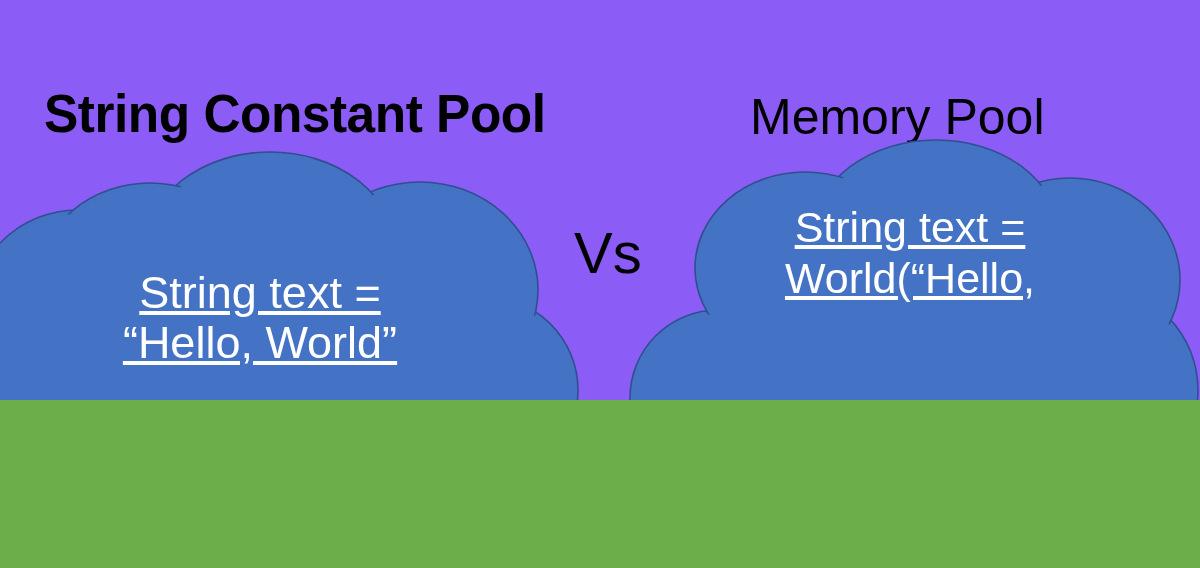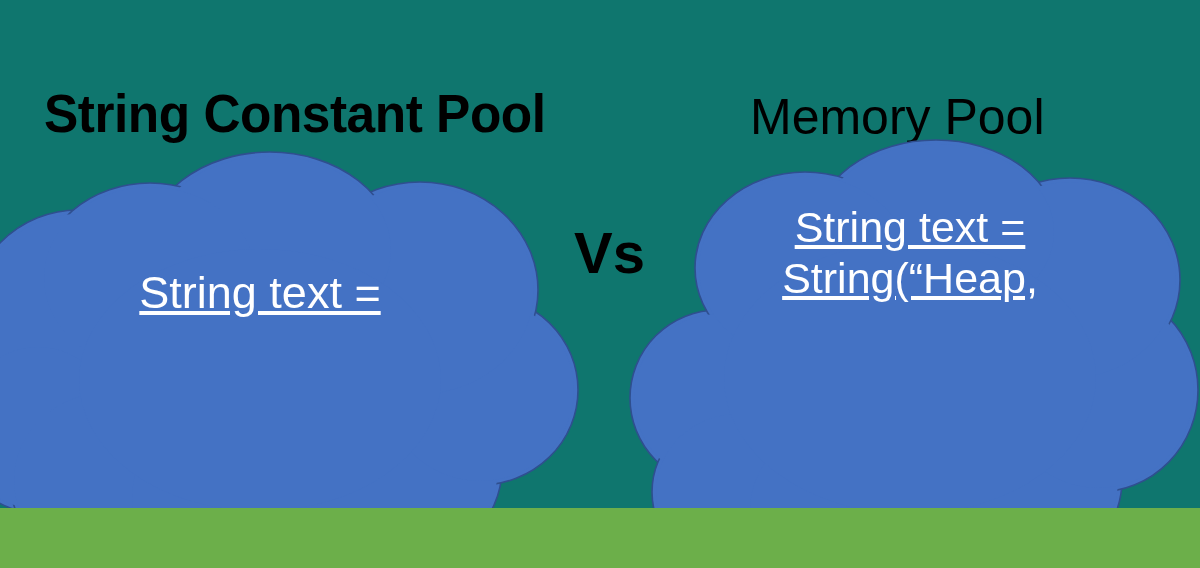--- a/index.html
+++ b/index.html
@@ -3,23 +3,23 @@
 <meta charset="utf-8">
 <style>
   html, body {
     margin: 0;
     padding: 0;
     background: #6CAF4A;
   }
   #canvas {
     position: relative;
     width: 1200px;
-    height: 508px;
+    height: 400px;
     overflow: hidden;
-    background: #0f766e;
+    background: #8b5cf6;
     font-family: "Liberation Sans", "DejaVu Sans", sans-serif;
   }
 
   
   .title {
     position: absolute;
     color: #000000;
     white-space: nowrap;
     line-height: 1;
   }
@@ -39,21 +39,21 @@
     font-weight: 400;
     letter-spacing: 0px;
   }
 
   
   #vs-label {
     position: absolute;
     left: 574px;
     top: 224px;
     font-size: 58px;
-    font-weight: 700;
+    font-weight: 400;
     color: #000000;
     line-height: 1;
     white-space: nowrap;
   }
 
   
   .cloud-wrap {
     position: absolute;
   }
   .cloud-svg {
@@ -123,20 +123,21 @@
         <ellipse cx="520" cy="240" rx="94" ry="91"></ellipse>
         <ellipse cx="460" cy="140" rx="114" ry="104"></ellipse>
         <ellipse cx="310" cy="100" rx="121" ry="94"></ellipse>
         <ellipse cx="190" cy="128" rx="106" ry="91"></ellipse>
         <ellipse cx="300" cy="230" rx="181" ry="131"></ellipse>
       </g>
     </svg>
 
     <div class="cloud-text" id="cloud-left-text">
       <div>String text =</div>
+      <div>“Hello, World”</div>
     </div>
   </div>
 
   <div id="vs-label">Vs</div>
 
   <div class="cloud-wrap" id="cloud-right-wrap">
 
     <svg class="cloud-svg" width="590" height="430" viewBox="0 0 590 430">
       <g fill="#4472C4" stroke="#2F4F8F" stroke-width="1.6">
         <ellipse cx="98" cy="258" rx="88" ry="88"></ellipse>
@@ -157,17 +158,17 @@
         <ellipse cx="478" cy="250" rx="96" ry="98"></ellipse>
         <ellipse cx="450" cy="140" rx="106" ry="98"></ellipse>
         <ellipse cx="316" cy="92" rx="118" ry="88"></ellipse>
         <ellipse cx="185" cy="128" rx="106" ry="92"></ellipse>
         <ellipse cx="290" cy="238" rx="186" ry="136"></ellipse>
       </g>
     </svg>
 
     <div class="cloud-text" id="cloud-right-text">
       <div>String text =</div>
-      <div>String(“Heap,</div>
+      <div>World(“Hello,</div>
     </div>
   </div>
 
 </div>
 
 </body></html>

